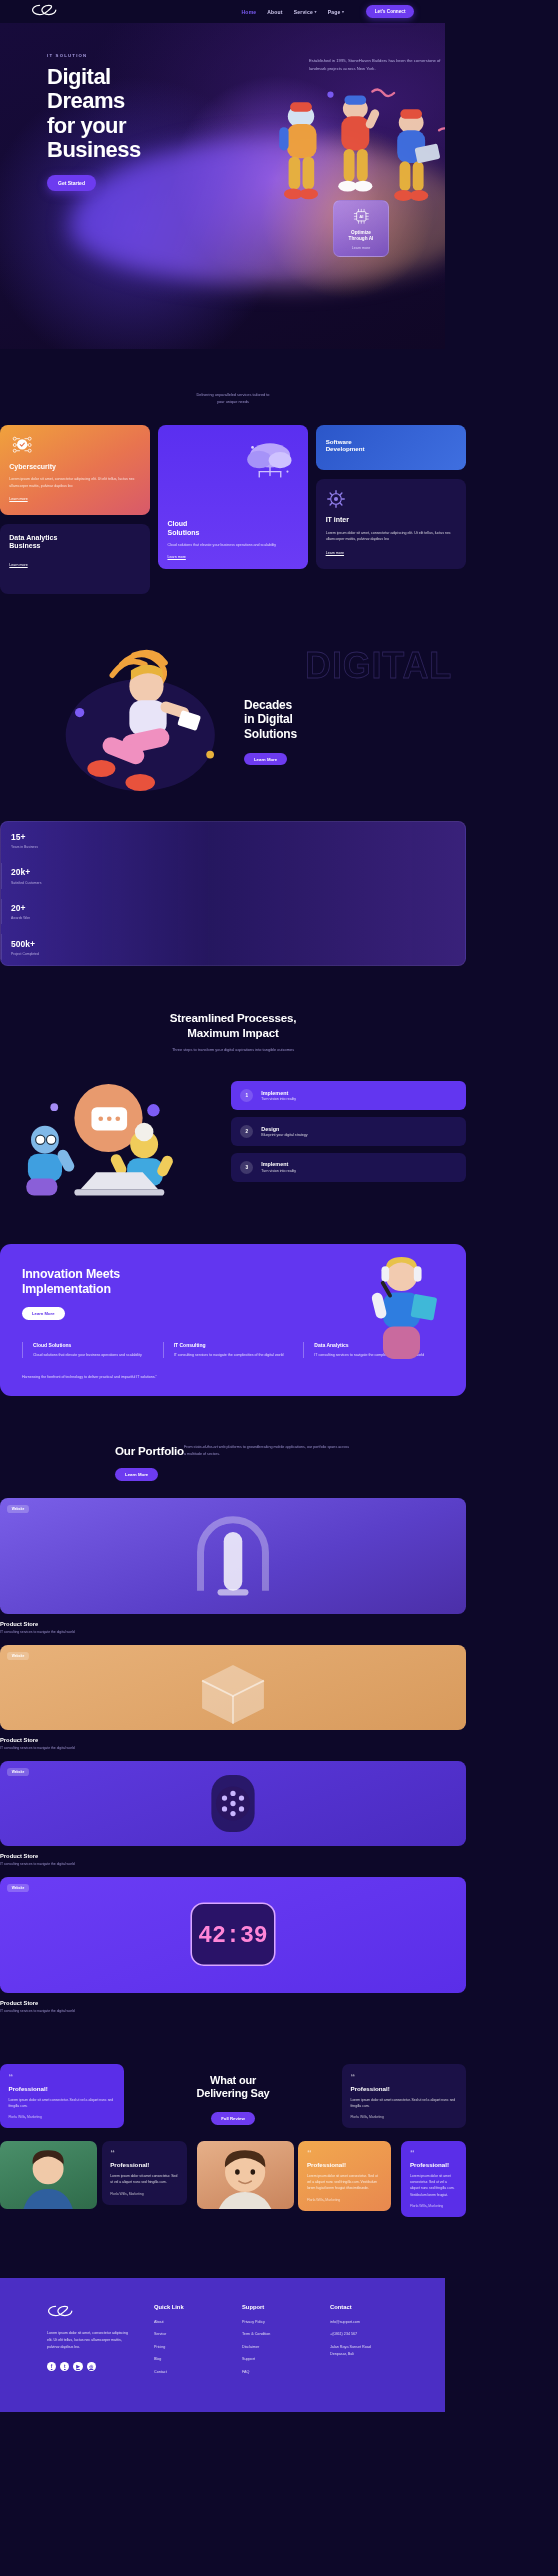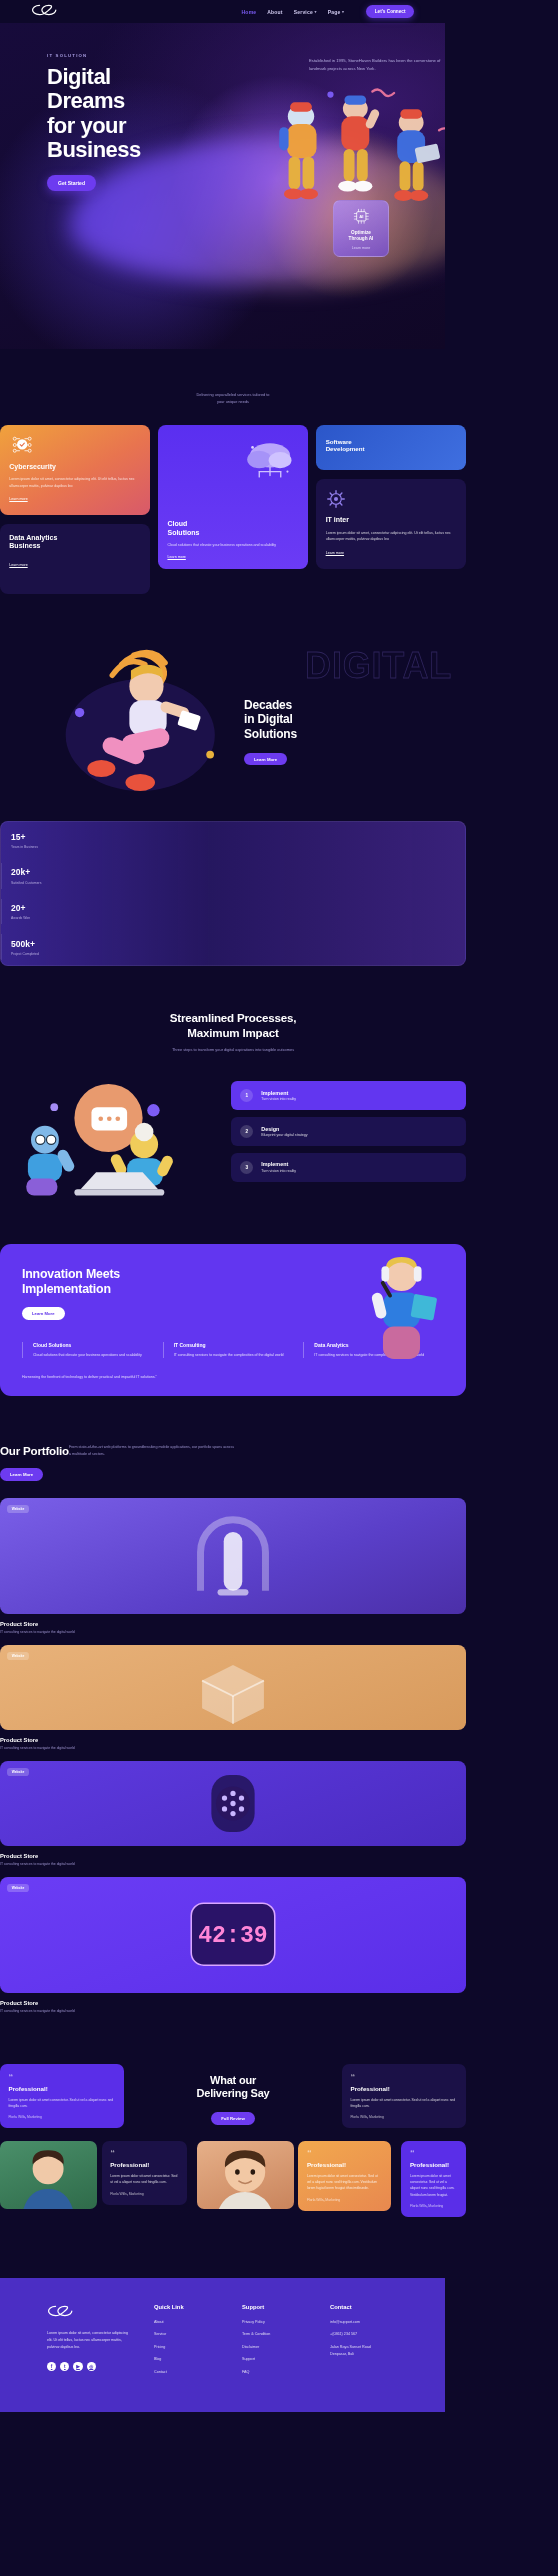--- a/index.html
+++ b/index.html
@@ -142,21 +142,21 @@
   .step { border-radius:6.2px; padding:7.8px 9.3px; display:flex; align-items:center; gap:7.8px; }
   .step.on { background:#6236f0; }
   .step.off { background:#1c1250; }
   .step-n { width:13.2px; height:13.2px; border-radius:50%; background:rgba(255,255,255,.16);
             display:flex; align-items:center; justify-content:center; font-size:4.7px; font-weight:700; flex:none; }
   .step h4 { font-size:5.4px; font-weight:800; }
   .step p { font-size:3.6px; color:rgba(255,255,255,.78); margin-top:1.6px; }
 
   
   .portfolio { margin-top:48px; }
-  .pf-head { display:flex; justify-content:flex-start; align-items:flex-start; }
+  .pf-head { display:flex; justify-content:center; align-items:flex-start; }
   .pf-head h2 { font-size:11.6px; font-weight:800; letter-spacing:-0.2px; }
   .pf-head p { font-size:3.7px; color:#9b92cc; width:167px; line-height:1.85; }
   .pf-grid { display:grid; grid-template-columns:1fr; gap:11px 14px; margin-top:17px; }
   .pf-item .thumb { border-radius:7.8px; height:116px; position:relative; overflow:hidden; }
   .pf-item.short .thumb { height:85px; }
   .badge {
     position:absolute; left:7px; top:7px; background:rgba(255,255,255,.22);
     backdrop-filter:blur(2.3px); border-radius:3.1px; padding:1.9px 4.7px;
     font-size:3.3px; font-weight:600; color:#fff;
   }

